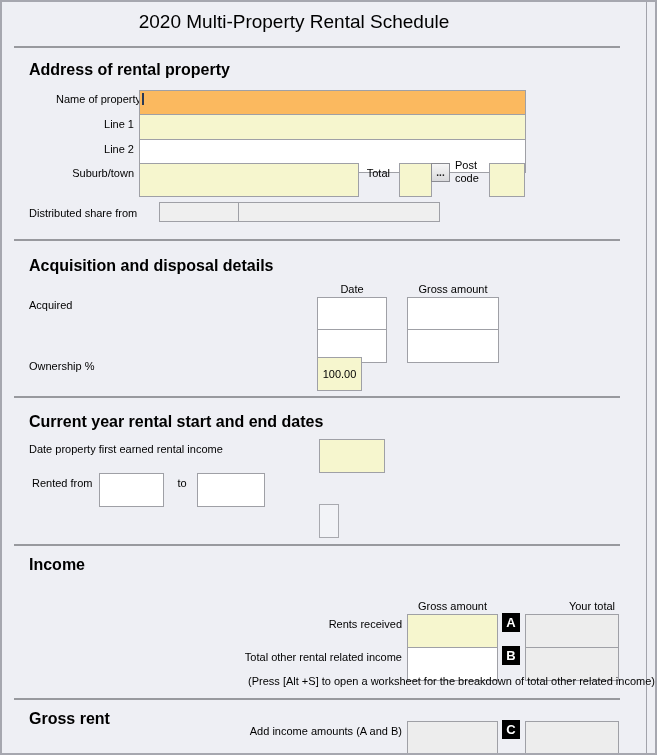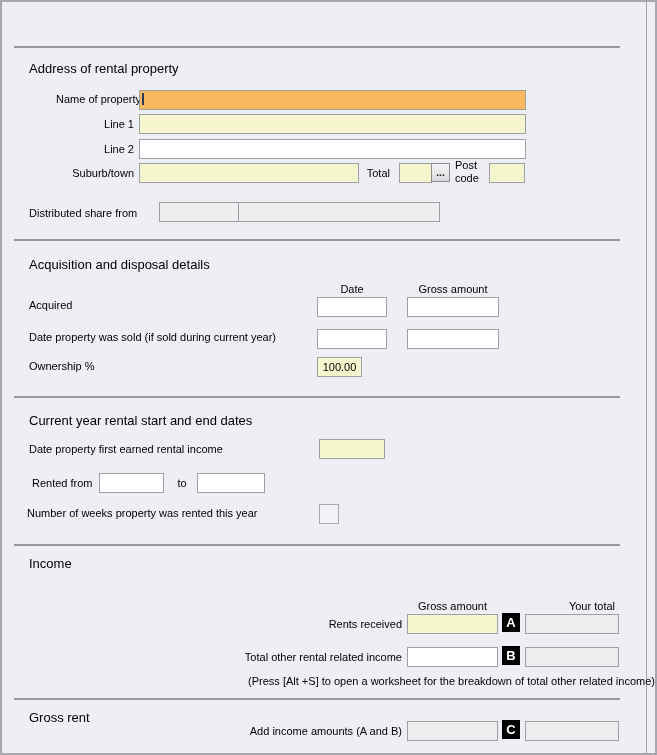--- a/index.html
+++ b/index.html
@@ -5,28 +5,28 @@
   html,body{margin:0;padding:0;background:#DDE0E8;}
   *{box-sizing:border-box;}
   .window{
     position:relative;width:657px;height:755px;
     background:#EEEFF4;border:2px solid #A6A7AF;
     font-family:"Liberation Sans", sans-serif;color:#000;overflow:hidden;
   }
   .abs{position:absolute;}
   .title{font-size:19px;text-align:center;white-space:nowrap;}
   .hr{height:2px;background:#98999E;}
-  .sh{font-size:13px;font-weight:normal;white-space:nowrap;}
+  .sh{font-size:16px;font-weight:bold;white-space:nowrap;}
   .lbl{font-size:11px;white-space:nowrap;}
   .right{text-align:right;}
   .center{text-align:center;}
   .fld{
     position:absolute;border:1px solid #9FA0A6;background:#FFFFFF;
     font-family:"Liberation Sans", sans-serif;font-size:11px;color:#000;
-    padding:9px 3px;margin:0;outline:none;
+    padding:16px 3px;margin:0;outline:none;
   }
   .fld.orange{background:#FBB95F;}
   .fld.yellow{background:#F6F6CE;}
   .fld.gray{background:#EDEDED;}
   .fld.pale{background:#F2F3F7;border-color:#A8A9AF;}
   .caret{width:2px;height:12px;background:#2B3A55;}
   .badge{
     background:#000;color:#fff;font-weight:bold;font-size:13px;
     display:flex;align-items:center;justify-content:center;
   }
@@ -39,20 +39,21 @@
   .split .a{width:79px;height:100%;border-right:1px solid #9FA0A6;}
   .gutter{width:1px;background:#A2A3AB;}
 </style>
 </head>
 <body>
 
 <div class="window">
 
   <div class="abs gutter" style="left:644px;top:0;height:751px;"></div>
 
+  <div class="abs title" style="left:0;top:9px;width:584px;">2020 Multi-Property Rental Schedule</div>
   <div class="abs hr" style="left:12px;top:44px;width:606px;"></div>
 
   <div class="abs sh" style="left:27px;top:59px;">Address of rental property</div>
 
   <div class="abs lbl right" style="left:7px;top:91px;width:132px;">Name of property</div>
   <input class="fld orange" style="left: 137px; top: 88px; width: 387px; height: 18px;">
   <div class="abs caret" style="left:140px;top:91px;"></div>
 
   <div class="abs lbl right" style="left:0;top:116px;width:132px;">Line 1</div>
   <input class="fld yellow" style="left: 137px; top: 112px; width: 387px; height: 18px;">
@@ -79,40 +80,38 @@
 
   <div class="abs sh" style="left:27px;top:255px;">Acquisition and disposal details</div>
 
   <div class="abs lbl center" style="left:315px;top:281px;width:70px;">Date</div>
   <div class="abs lbl center" style="left:405px;top:281px;width:92px;">Gross amount</div>
 
   <div class="abs lbl" style="left:27px;top:297px;">Acquired</div>
   <input class="fld" style="left: 315px; top: 295px; width: 70px; height: 18px;">
   <input class="fld" style="left: 405px; top: 295px; width: 92px; height: 18px;">
 
-  <div class="abs lbl" style="left:27px;top:329px;">Date property was sold (if sold during current year)</div>
   <input class="fld" style="left: 315px; top: 327px; width: 70px; height: 18px;">
   <input class="fld" style="left: 405px; top: 327px; width: 92px; height: 18px;">
 
   <div class="abs lbl" style="left:27px;top:358px;">Ownership %</div>
   <input class="fld yellow center" style="left: 315px; top: 355px; width: 45px; height: 18px; text-align: center;" value="100.00">
 
   <div class="abs hr" style="left:12px;top:394px;width:606px;"></div>
 
   <div class="abs sh" style="left:27px;top:411px;">Current year rental start and end dates</div>
 
   <div class="abs lbl" style="left:27px;top:441px;">Date property first earned rental income</div>
   <input class="fld yellow" style="left: 317px; top: 437px; width: 66px; height: 20px;">
 
   <div class="abs lbl" style="left:30px;top:475px;">Rented from</div>
   <input class="fld" style="left: 97px; top: 471px; width: 65px; height: 19px;">
   <div class="abs lbl center" style="left:172px;top:475px;width:16px;">to</div>
   <input class="fld" style="left: 195px; top: 471px; width: 68px; height: 19px;">
 
-  <div class="abs lbl" style="left:25px;top:505px;">Number of weeks property was rented this year</div>
   <input class="fld pale" style="left: 317px; top: 502px; width: 20px; height: 20px;">
 
   <div class="abs hr" style="left:12px;top:542px;width:606px;"></div>
 
   <div class="abs sh" style="left:27px;top:554px;">Income</div>
 
   <div class="abs lbl center" style="left:405px;top:598px;width:91px;">Gross amount</div>
   <div class="abs lbl right" style="left:523px;top:598px;width:90px;">Your total</div>
 
   <div class="abs lbl right" style="left:100px;top:616px;width:300px;">Rents received</div>

